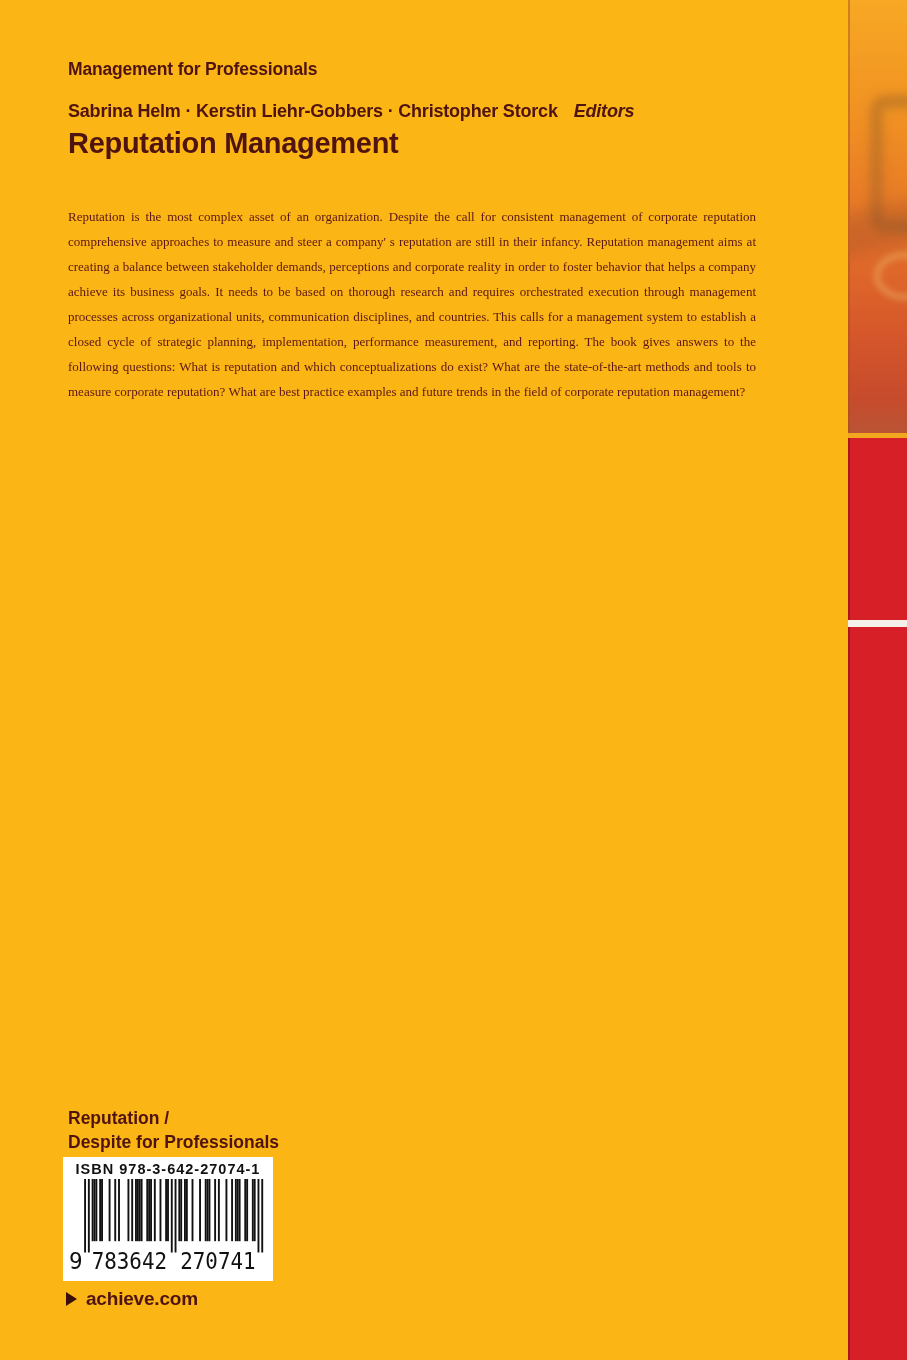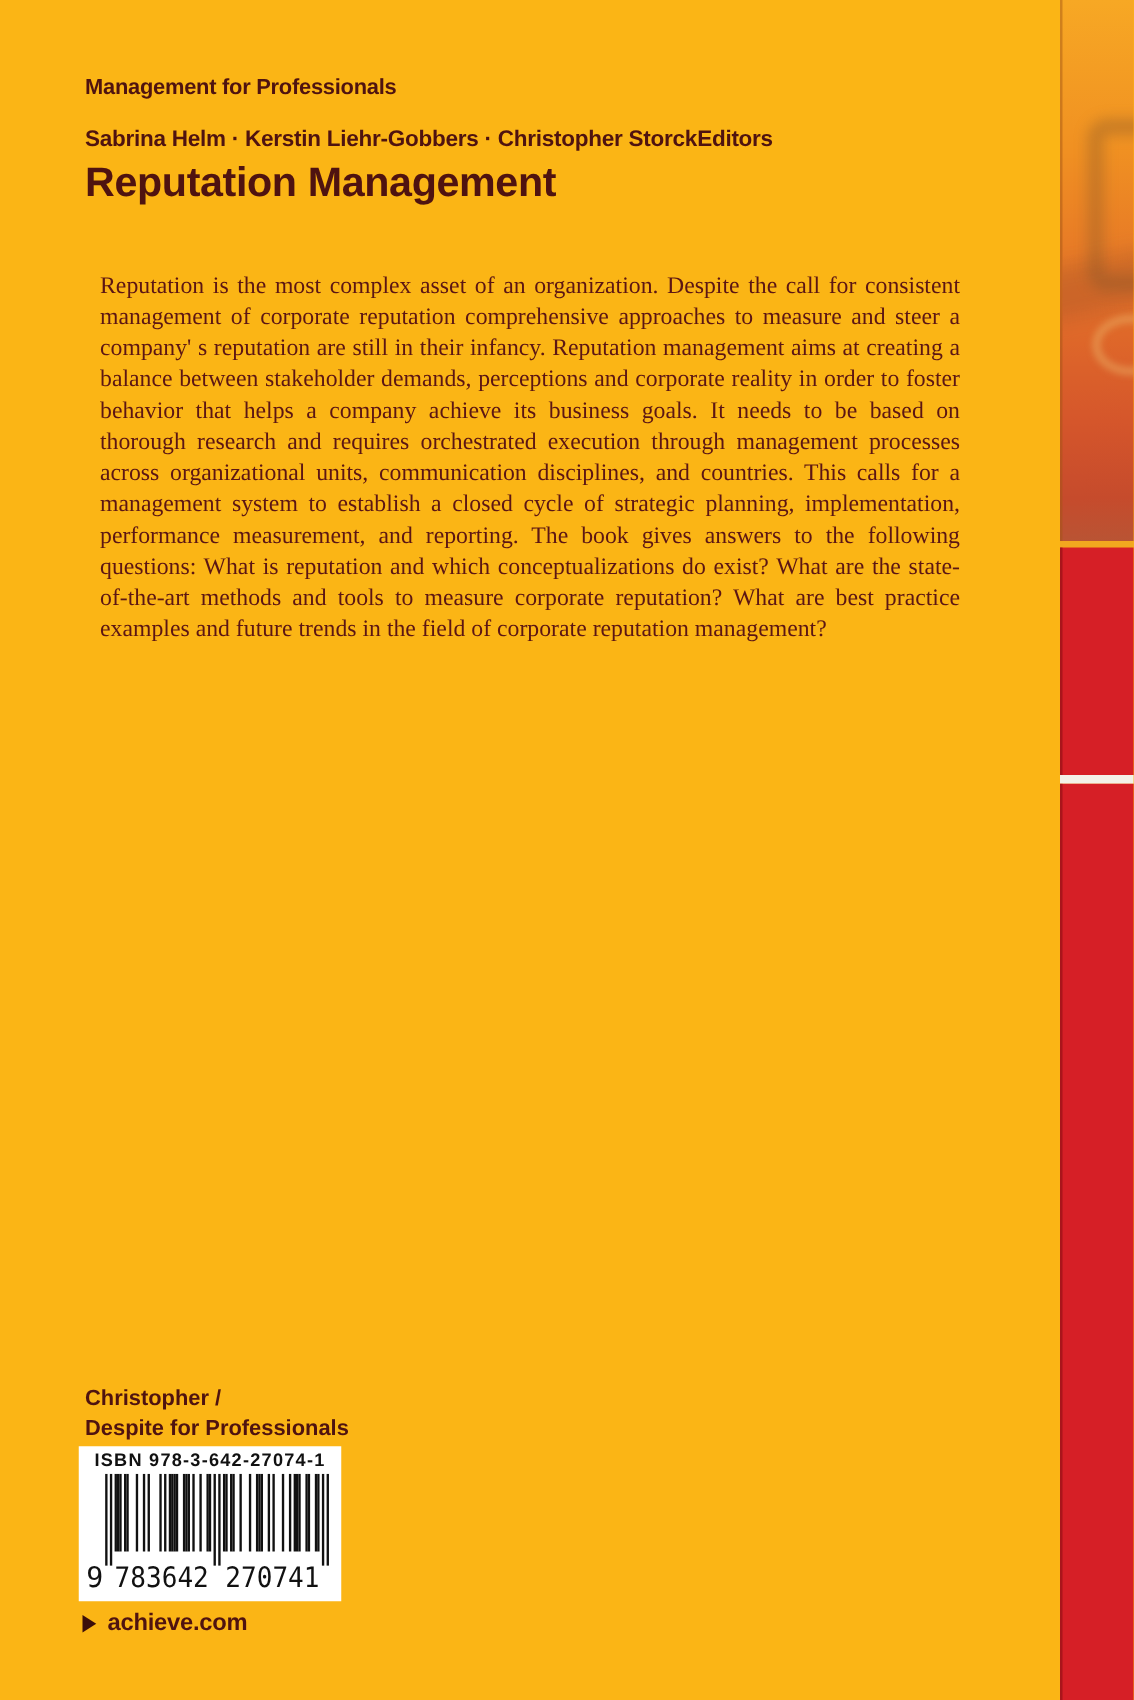--- a/index.html
+++ b/index.html
@@ -23,33 +23,35 @@
     letter-spacing:-0.2px;
   }
   .authors-line{
     position:absolute;left:68px;top:101px;
     font-size:18px;font-weight:700;
     color:var(--ink,#4f1310);
     letter-spacing:-0.2px;
     white-space:nowrap;
   }
   .authors-line .editors{
+    font-style:italic;
+    margin-left:16px;
   }
   .book-title{
     position:absolute;left:68px;top:127px;
     margin:0;
-    font-size:33px;font-weight:700;
+    font-size:29px;font-weight:700;
     color:var(--ink,#4f1310);
     letter-spacing:-0.3px;
   }
   .description{
     position:absolute;left:68px;top:204px;
-    width:688px;margin:12px;
+    width:688px;margin:0;
     font-family:"Liberation Serif",serif;
-    font-size:19px;line-height:25px;
+    font-size:13px;line-height:25px;
     text-align:justify;
     color:var(--body-ink,#5c1614);
   }
   
   .category{
     position:absolute;left:68px;top:1106px;
     font-size:17.5px;font-weight:700;line-height:24px;
     color:var(--ink,#4f1310);
   }
   .barcode-box{
@@ -147,21 +149,21 @@
 
   <div class="authors-line">
     <span>Sabrina Helm · Kerstin Liehr-Gobbers · Christopher Storck</span><span class="editors">Editors</span>
   </div>
 
   <h1 class="book-title">Reputation Management</h1>
 
   <p class="description">Reputation is the most complex asset of an organization. Despite the call for consistent management of corporate reputation comprehensive approaches to measure and steer a company' s reputation are still in their infancy. Reputation management aims at creating a balance between stakeholder demands, perceptions and corporate reality in order to foster behavior that helps a company achieve its business goals. It needs to be based on thorough research and requires orchestrated execution through management processes across organizational units, communication disciplines, and countries. This calls for a management system to establish a closed cycle of strategic planning, implementation, performance measurement, and reporting. The book gives answers to the following questions: What is reputation and which conceptualizations do exist? What are the state-of-the-art methods and tools to measure corporate reputation? What are best practice examples and future trends in the field of corporate reputation management?</p>
 
   <div class="category">
-    <div>Christopher /</div>
+    <div>Reputation /</div>
     <div>Despite for Professionals</div>
   </div>
 
   <div class="barcode-box">
     <div class="isbn-label">ISBN 978-3-642-27074-1</div>
     <svg class="barcode-svg" id="barcode" width="198" height="98" viewBox="0 0 210 104">
         <rect x="16" y="0" width="2" height="78" fill="#111"></rect>
         <rect x="20" y="0" width="2" height="78" fill="#111"></rect>
         <rect x="24" y="0" width="2" height="66" fill="#111"></rect>
         <rect x="26" y="0" width="2" height="66" fill="#111"></rect>

